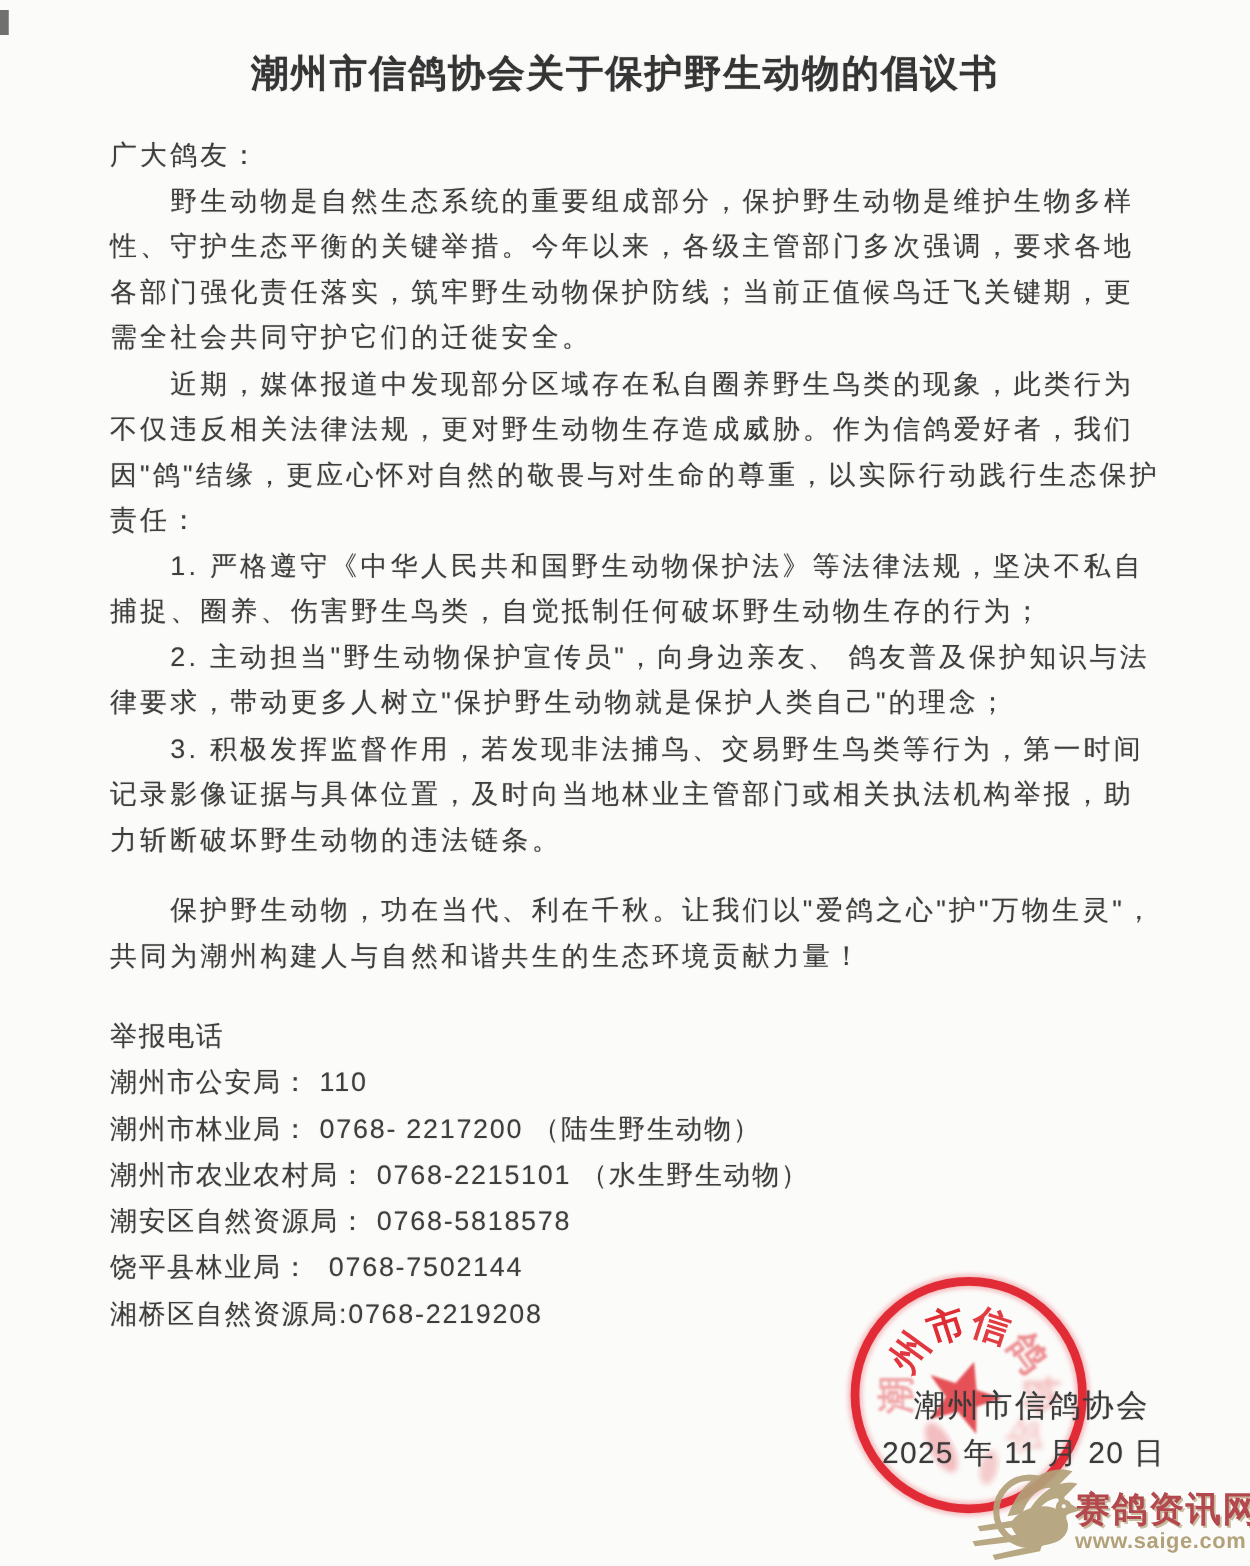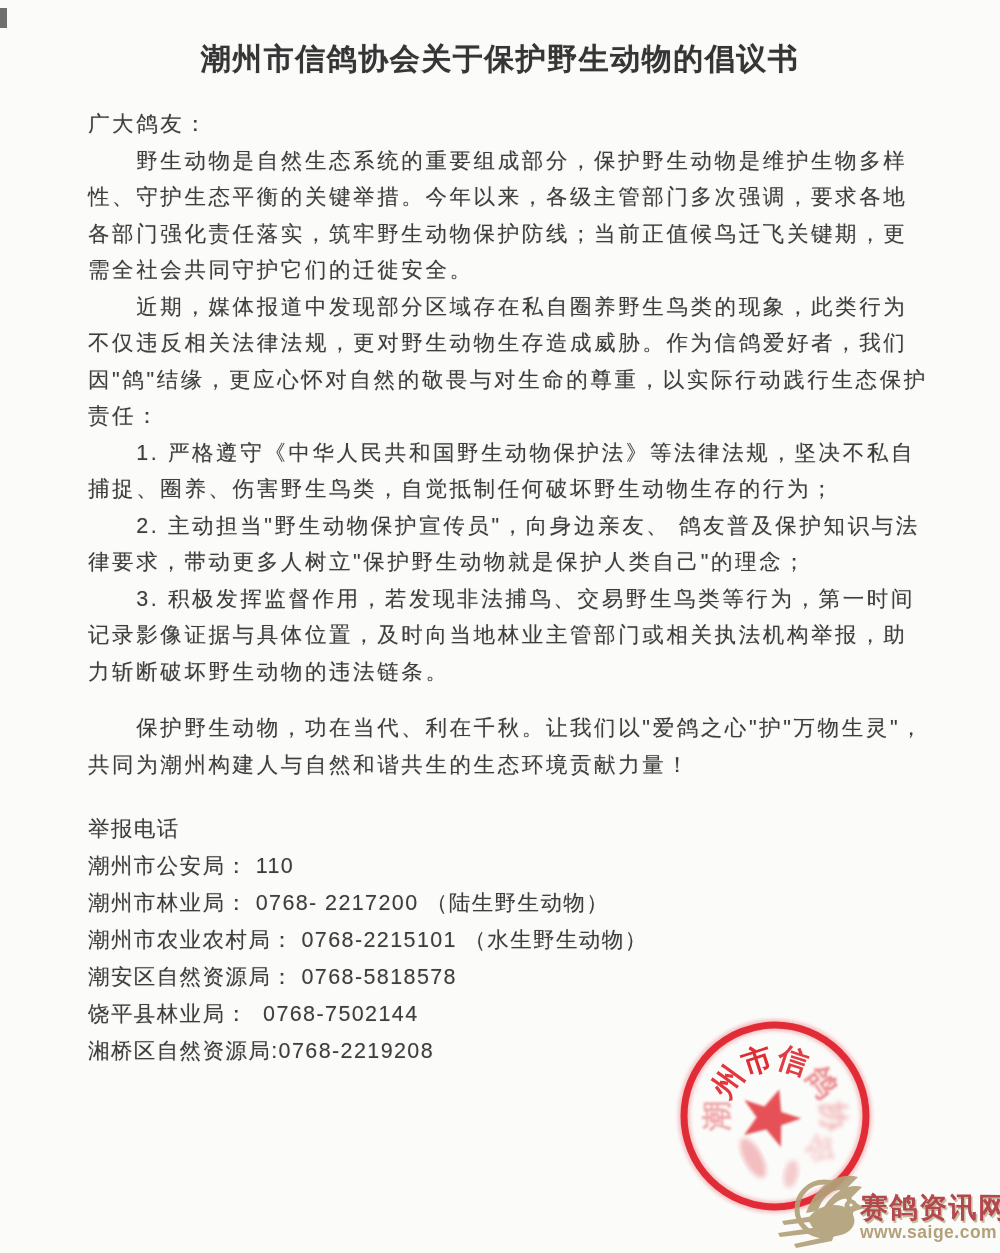--- a/index.html
+++ b/index.html
@@ -120,20 +120,22 @@
       <text transform="rotate(-90 100 100)" x="100" y="52" text-anchor="middle" font-size="30" opacity="0.38" filter="url(#smudge1)" fill="#df222b">潮</text>
       <text transform="rotate(-54 100 100)" x="100" y="52" text-anchor="middle" font-size="30" opacity="0.9" fill="#df222b">州</text>
       <text transform="rotate(-18 100 100)" x="100" y="52" text-anchor="middle" font-size="30" opacity="0.95" fill="#df222b">市</text>
       <text transform="rotate(18 100 100)" x="100" y="52" text-anchor="middle" font-size="30" opacity="0.88" fill="#df222b">信</text>
       <text transform="rotate(54 100 100)" x="100" y="52" text-anchor="middle" font-size="30" opacity="0.5" filter="url(#smudge1)" fill="#df222b">鸽</text>
       <text transform="rotate(90 100 100)" x="100" y="52" text-anchor="middle" font-size="30" opacity="0.3" filter="url(#smudge2)" fill="#df222b">协</text>
       <text transform="rotate(126 100 100)" x="100" y="52" text-anchor="middle" font-size="30" opacity="0.22" filter="url(#smudge2)" fill="#df222b">会</text>
     </svg>
   </div>
 
+  <div class="sig-org">潮州市信鸽协会</div>
+  <div class="sig-date">2025 年 11 月 20 日</div>
 
   <div class="watermark-wrap">
     <svg width="250" height="96" viewBox="0 0 250 96">
       <g opacity="0.92">
         <circle cx="58" cy="52" r="27" fill="none" stroke-width="5" stroke="#b2a179"></circle>
 
         <path d="M16,64 L54,58 L52,64 L18,68 Z" fill="#b2a179"></path>
         <path d="M12,76 L60,69 L58,75 L14,80 Z" fill="#b2a179"></path>
         <path d="M28,87 L68,78 L66,84 L30,91 Z" fill="#b2a179"></path>
 

